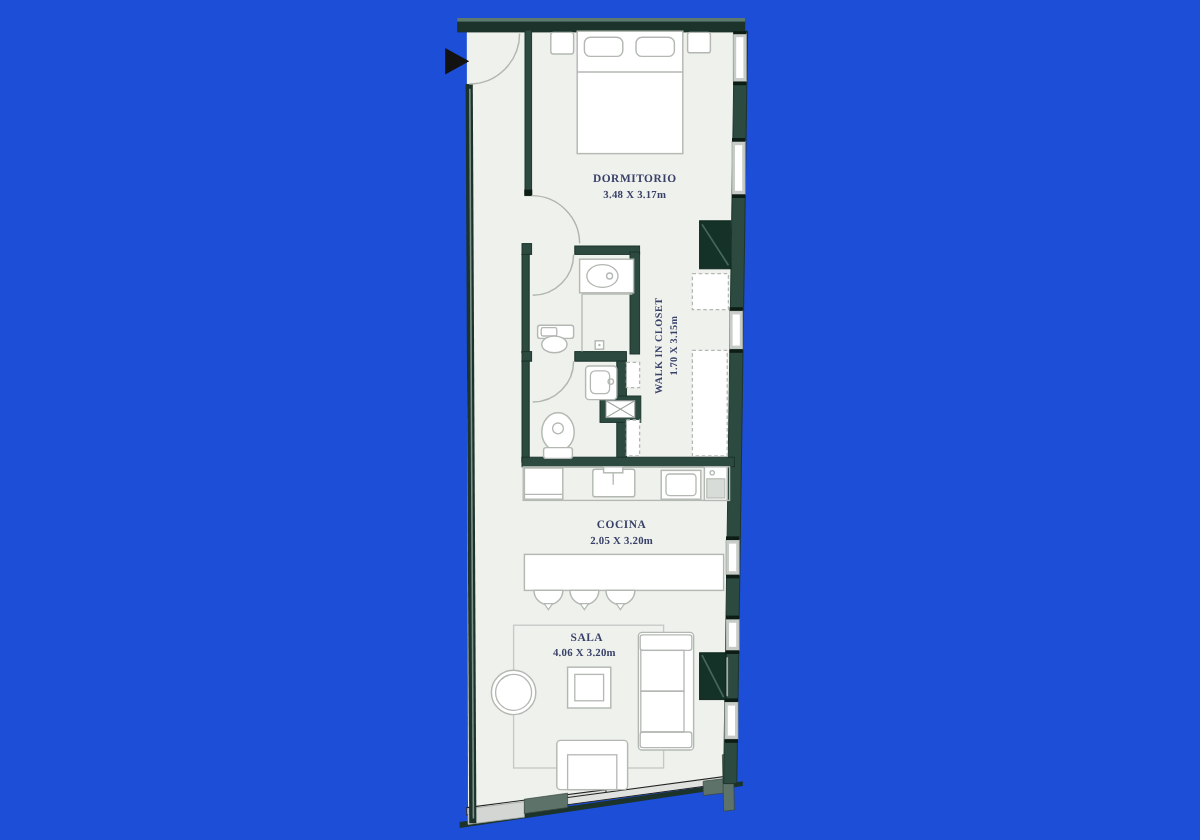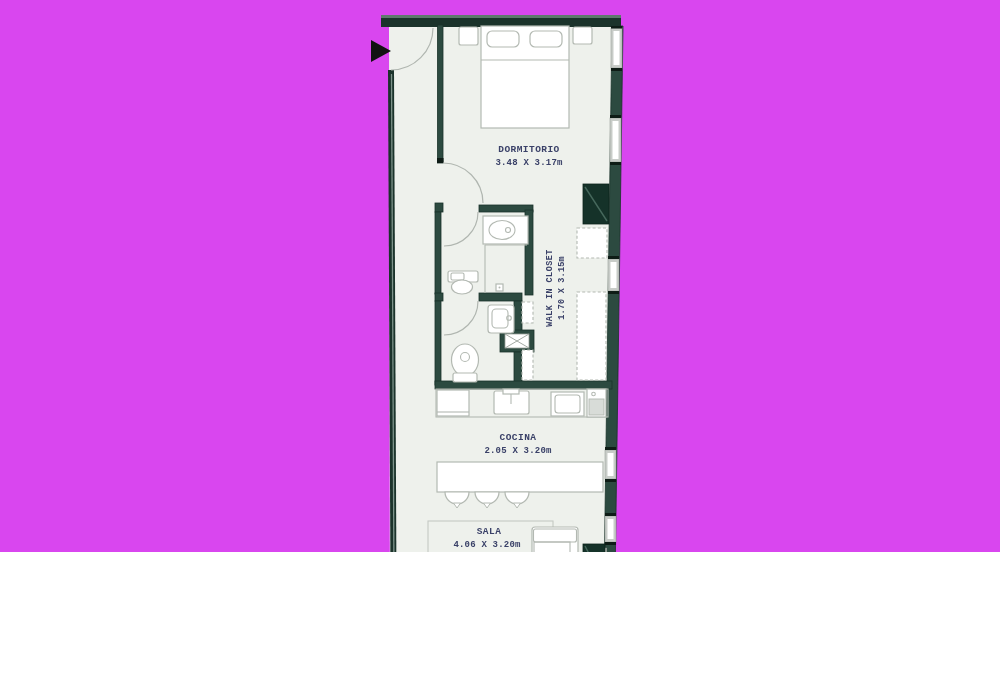--- a/index.html
+++ b/index.html
@@ -1,17 +1,17 @@
 <!DOCTYPE html>
 <html style="--wall: #2c4a40; --wall-outer: #1b332b; --cap: #0e1c16; --accent-box: #153229; --floor: #eef1ec; --furniture-line: #b3b9b2; --window-frame: #c8ccc8; --label-text: #3a4168; --arrow: #121212; --glass: #dfe2df; --mullion: #5d7268; --door-arc: #b0b6b0;"><head>
 <meta charset="utf-8">
 <style>
   html,body{margin:0;padding:0;background:#ffffff;}
-  .stage{position:relative;width:1000px;height:552px;background:#d946ef;overflow:hidden;
-         font-family:Liberation Mono, monospace;}
+  .stage{position:relative;width:1000px;height:700px;background:#1d4ed8;overflow:hidden;
+         font-family:Liberation Serif, serif;}
   svg{display:block;}
   .floor{fill:var(--floor,#eef1ec);}
   .wall{fill:var(--wall,#2c4a40);stroke:var(--wall-outer,#1b332b);stroke-width:.8;}
   .wallo{fill:var(--wall-outer,#1b332b);}
   .cap{fill:var(--cap,#0e1c16);}
   .win{fill:var(--window-frame,#c8ccc8);stroke:#9aa09a;stroke-width:.6;}
   .winpane{fill:#ffffff;}
   .furn{fill:#ffffff;stroke:var(--furniture-line,#b3b9b2);stroke-width:1.2;}
   .furnline{fill:none;stroke:var(--furniture-line,#b3b9b2);stroke-width:1.1;}
   .dashedbox{fill:#ffffff;stroke:var(--furniture-line,#b3b9b2);stroke-width:1.1;stroke-dasharray:3 2.2;}

